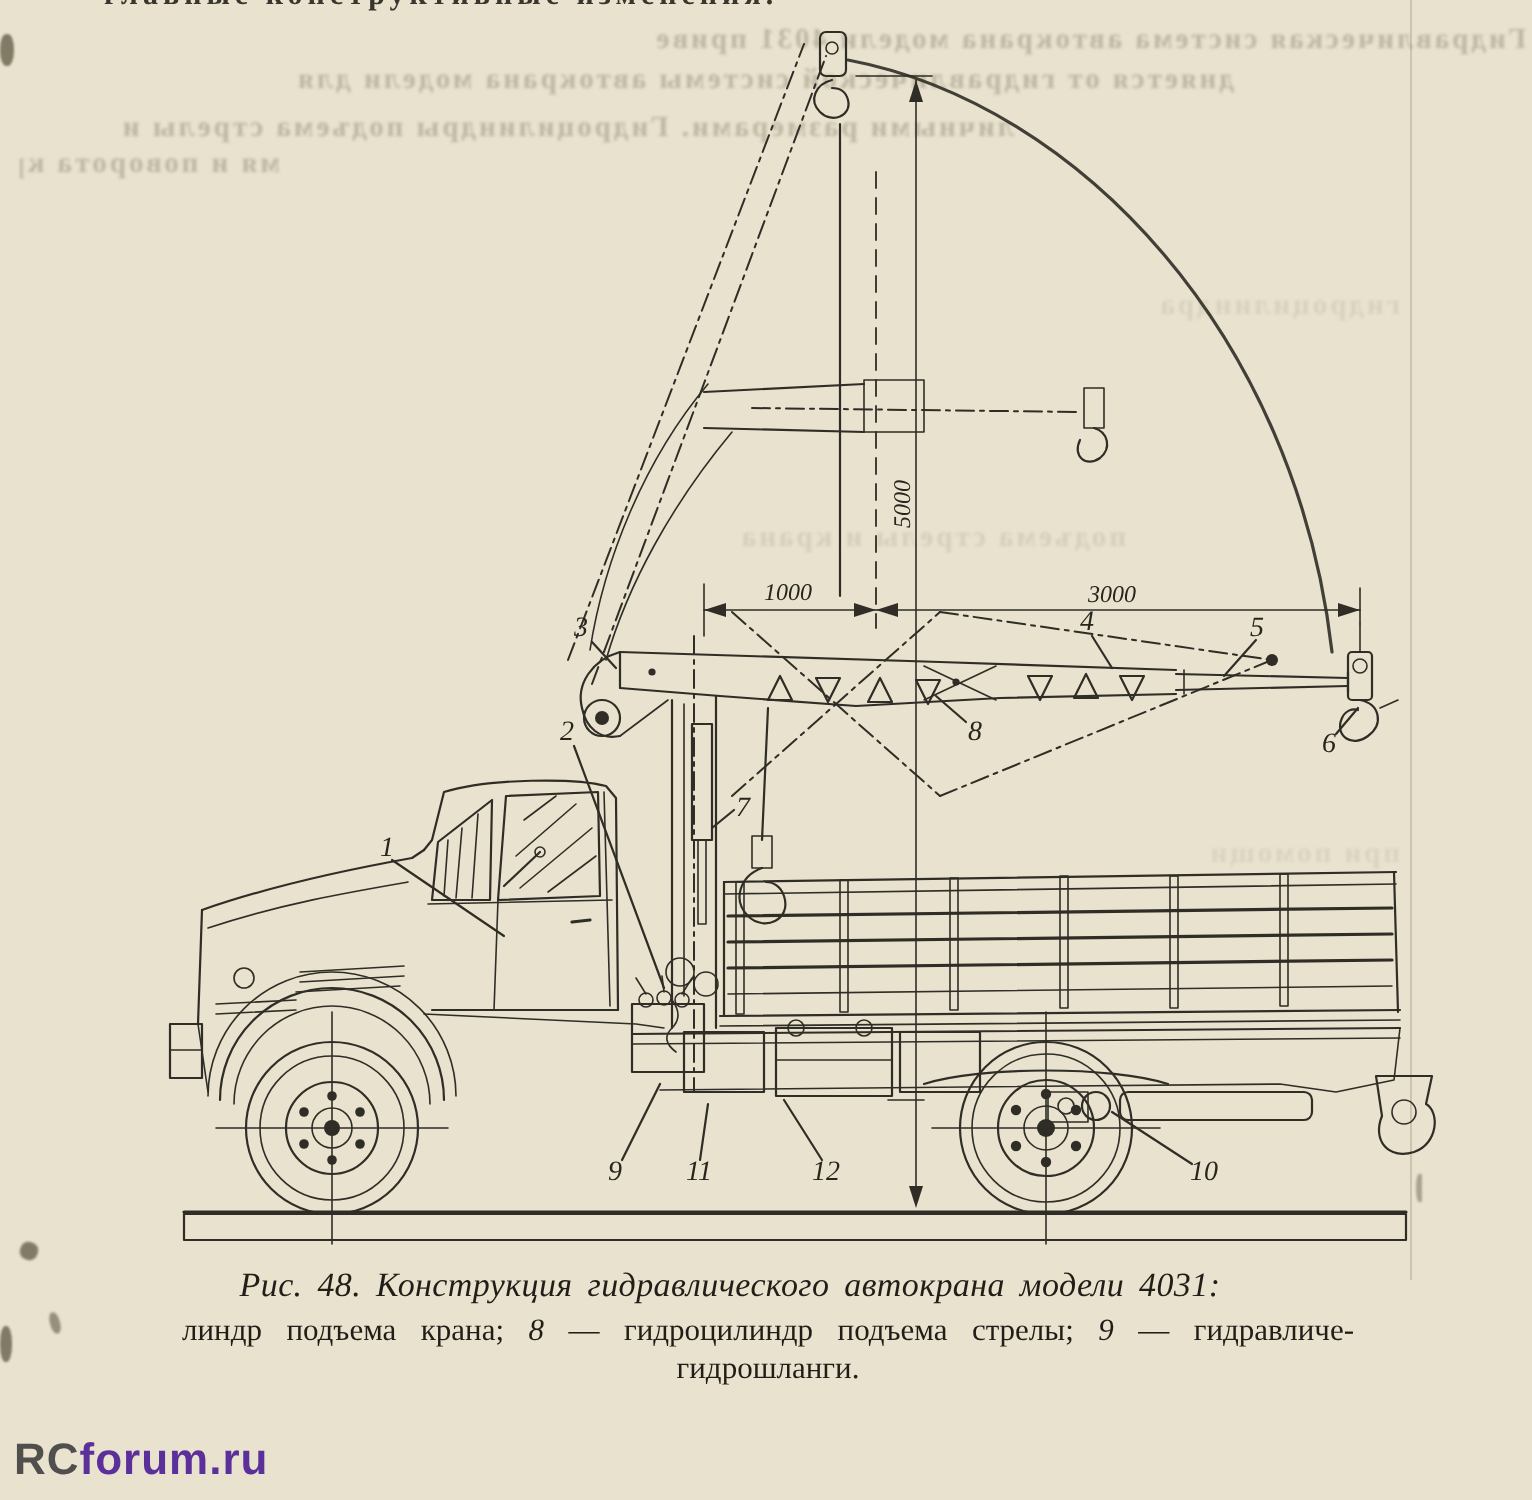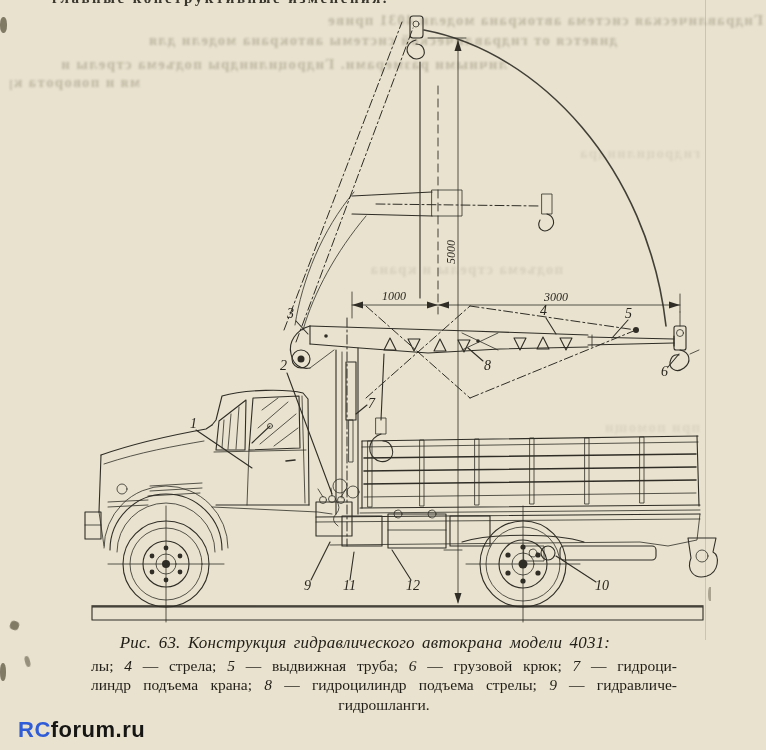--- a/index.html
+++ b/index.html
@@ -50,22 +50,22 @@
   .caption-title{position:absolute;left:0;top:634px;width:730px;text-align:center;
     font:italic 17px/18px "Liberation Serif",serif;color:#211e18;letter-spacing:.2px;word-spacing:3px;}
   .legend{position:absolute;left:91px;top:656px;width:586px;color:#211e18;}
   .legend-line{font:15.5px/19.3px "Liberation Serif",serif;word-spacing:2.5px;
     text-align:justify;text-align-last:justify;}
   .legend-line:last-child{text-align:center;text-align-last:center;}
   .legend-line em{font-style:italic;}
 
   .watermark{position:absolute;left:7px;top:719px;
     font:bold 22px/22px "Liberation Sans",sans-serif;letter-spacing:.5px;opacity:.9;}
-  .wm-red{color:#1d4ed8;margin-left:11px;}
-  .wm-gray{color:#000000;margin-top:42px;}
+  .wm-red{color:#404040;}
+  .wm-gray{color:#4c1d95;margin-top:42px;}
 </style>
 </head>
 <body>
 
 <div class="paper"></div>
 <div class="page-edge"></div>
 
 <div class="top-cut">
   <span>главные конструктивные изменения.</span>
 </div>
@@ -339,23 +339,22 @@
     <text class="dlabel" x="661" y="376">6</text>
     <text class="dlabel" x="368" y="408">7</text>
     <text class="dlabel" x="484" y="370">8</text>
     <text class="dlabel" x="304" y="590">9</text>
     <text class="dlabel" x="595" y="590">10</text>
     <text class="dlabel" x="343" y="590">11</text>
     <text class="dlabel" x="406" y="590">12</text>
   </g>
 </svg>
 
-<div class="caption-title">Рис. 63. Конструкция гидравлического автокрана модели 4031:</div>
+<div class="caption-title">Рис. 48. Конструкция гидравлического автокрана модели 4031:</div>
 <div class="legend">
-  <div class="legend-line">лы; <em>4</em> — стрела; <em>5</em> — выдвижная труба; <em>6</em> — грузовой крюк; <em>7</em> — гидроци-</div>
   <div class="legend-line">линдр подъема крана; <em>8</em> — гидроцилиндр подъема стрелы; <em>9</em> — гидравличе-</div>
   <div class="legend-line">гидрошланги.</div>
 </div>
 
 <div class="watermark"><span class="wm-red">RC</span><span class="wm-gray">forum.ru</span></div>
 
 <div class="smudge" style="left:0;top:17px;width:7px;height:16px;"></div>
 <div class="smudge" style="left:10px;top:621px;width:9px;height:9px;transform:rotate(20deg);"></div>
 <div class="smudge" style="left:0;top:663px;width:6px;height:18px;"></div>
 <div class="smudge" style="left:25px;top:656px;width:5px;height:11px;transform:rotate(-15deg);opacity:.6;"></div>

